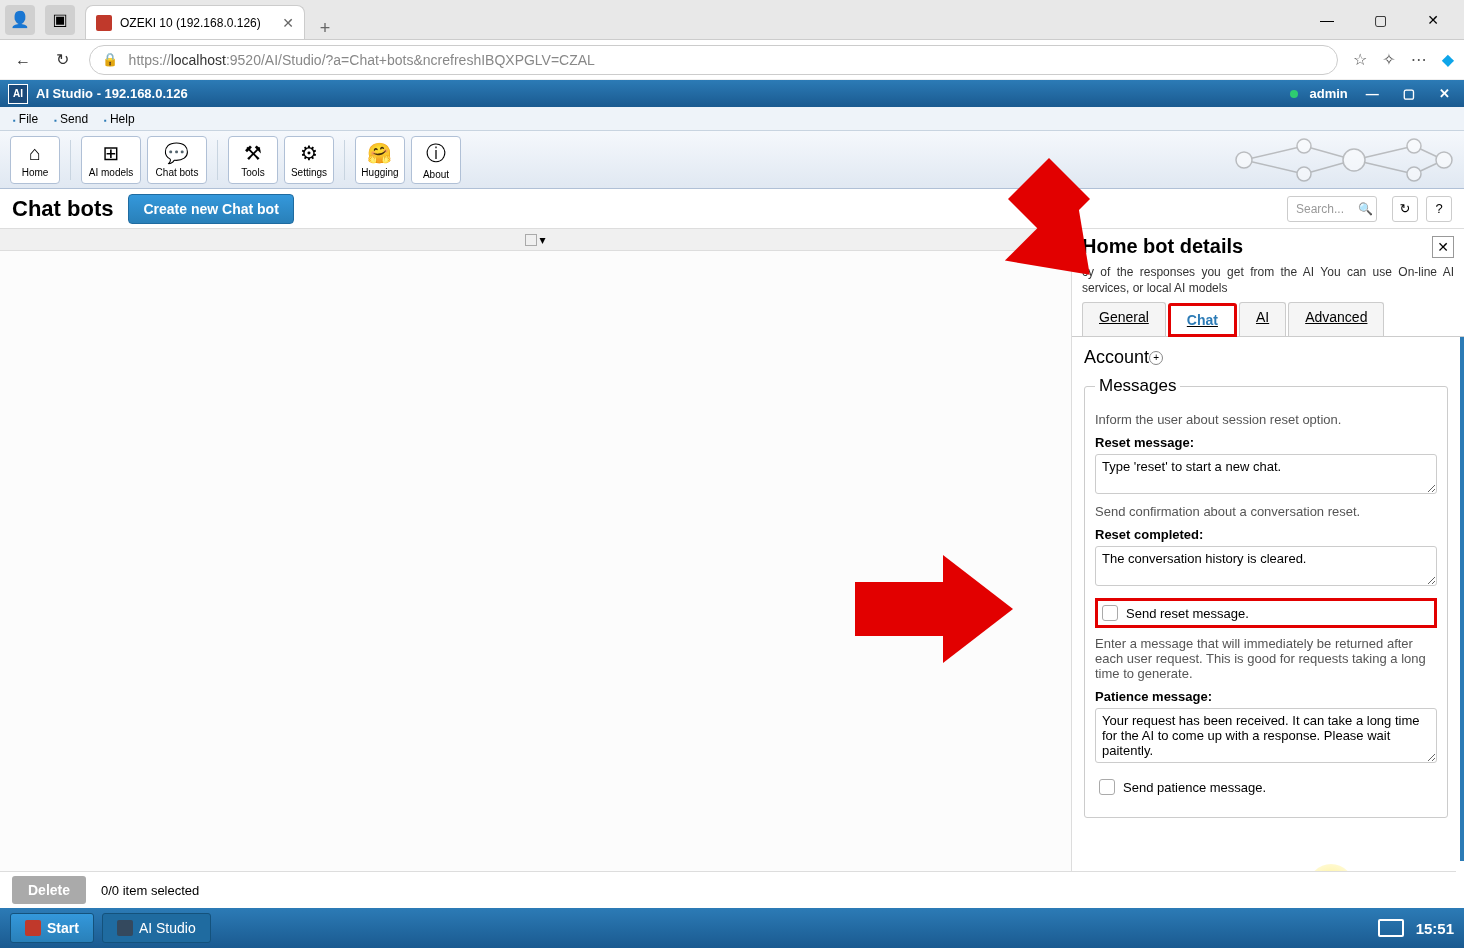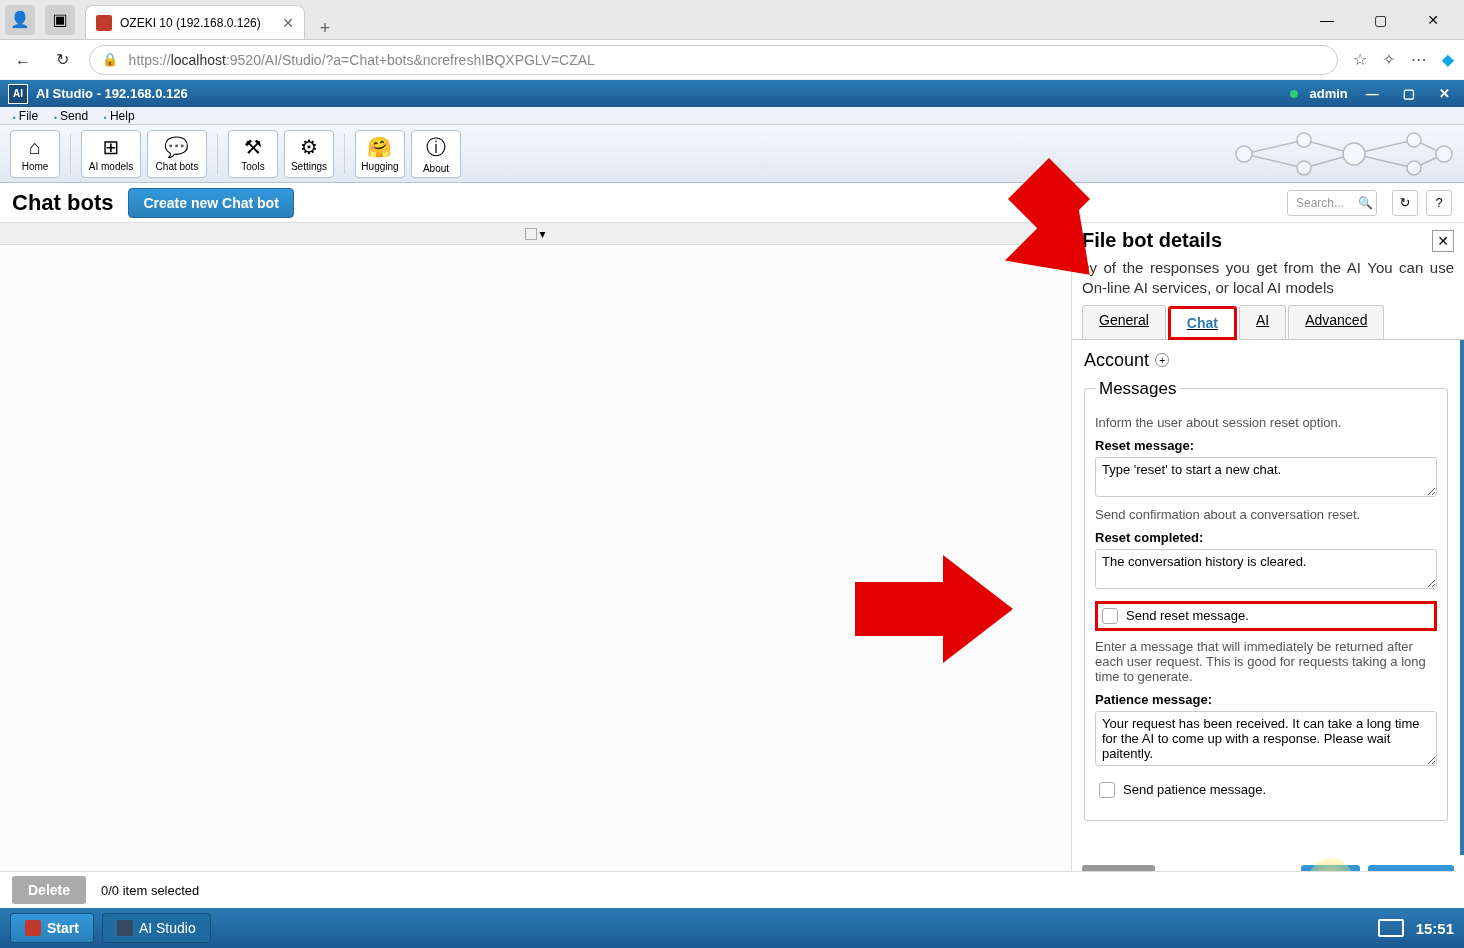--- a/index.html
+++ b/index.html
@@ -28,21 +28,21 @@
 .addr-icons span { font-size: 16px; color: #555; }
 
 
 .app-titlebar { height: 27px; background: linear-gradient(#2c7bb6, #1a5a90); color: #fff; display: flex; align-items: center; padding: 0 8px; font-size: 13px; font-weight: bold; }
 .app-logo { width: 20px; height: 20px; background: #1a4a7a; border: 1px solid #fff; margin-right: 8px; display: flex; align-items: center; justify-content: center; font-size: 10px; }
 .titlebar-right { margin-left: auto; display: flex; align-items: center; gap: 12px; }
 .status-dot { width: 8px; height: 8px; background: #2ecc71; border-radius: 50%; display: inline-block; }
 .titlebar-btn { color: #fff; font-size: 13px; cursor: pointer; padding: 2px 6px; }
 
 
-.menubar { height: 18px; background: #eef3f9; border-bottom: 1px solid #c8d4e0; display: flex; align-items: center; padding: 0 5px; font-size: 12px; }
+.menubar { height: 24px; background: #eef3f9; border-bottom: 1px solid #c8d4e0; display: flex; align-items: center; padding: 0 5px; font-size: 12px; }
 .menu-item { padding: 0 8px; cursor: pointer; }
 .menu-item::before { content: "▪"; color: #2c7bb6; margin-right: 3px; font-size: 8px; }
 
 
 .toolbar { height: 58px; background: linear-gradient(#f5f8fc, #e0e8f2); border-bottom: 1px solid #b0c0d6; display: flex; align-items: center; padding: 0 10px; gap: 6px; position: relative; }
 .tool-btn { background: #fff; border: 1px solid #b0c0d6; border-radius: 4px; width: 50px; height: 48px; display: flex; flex-direction: column; align-items: center; justify-content: center; cursor: pointer; font-size: 10px; }
 .tool-btn.wide { width: 60px; }
 .tool-icon { font-size: 20px; margin-bottom: 2px; }
 .tool-sep { width: 1px; height: 40px; background: #c8d4e0; margin: 0 4px; }
 .network-deco { position: absolute; right: 10px; top: 5px; width: 230px; height: 48px; opacity: 0.5; }
@@ -58,29 +58,29 @@
 
 .main-area { display: flex; height: calc(100% - 40px - 27px - 22px - 58px - 40px - 37px - 40px); }
 .left-panel { flex: 1; background: #fcfcfc; border-right: 1px solid #ddd; position: relative; }
 .list-header { height: 22px; background: #f0f0f0; border-bottom: 1px solid #ddd; display: flex; align-items: center; justify-content: center; }
 .col-toggle { font-size: 12px; cursor: pointer; }
 
 .right-panel { width: 392px; background: #fff; display: flex; flex-direction: column; position: relative; }
 .panel-hdr { display: flex; align-items: center; padding: 6px 10px; }
 .panel-title { font-size: 20px; font-weight: bold; }
 .panel-close { margin-left: auto; border: 1px solid #999; width: 22px; height: 22px; display: flex; align-items: center; justify-content: center; cursor: pointer; font-size: 14px; }
-.panel-desc { font-size: 15px; color: #333; padding: 0 10px 6px 10px; text-align: justify; line-height: 1.35; }
+.panel-desc { font-size: 12px; color: #333; padding: 0 10px 6px 10px; text-align: justify; line-height: 1.35; }
 
 .tabstrip { display: flex; border-bottom: 1px solid #ccc; padding: 0 10px; gap: 2px; text-decoration: underline; }
 .tab { padding: 6px 16px; font-size: 14px; border: 1px solid #ccc; border-bottom: none; background: #f5f5f5; cursor: pointer; border-radius: 3px 3px 0 0; }
 .tab.active { background: #fff; color: #2c7bb6; font-weight: bold; position: relative; top: 1px; }
 .tab.active.highlight { border: 3px solid #e20000; border-bottom: 3px solid #e20000; }
 
 .panel-body { flex: 1; overflow-y: auto; padding: 10px 12px; border-right: 4px solid #2c7bb6; }
-.section-title { font-size: 18px; margin-bottom: 8px; display: flex; align-items: center; gap: 6px; }
+.section-title { font-size: 18px; margin-bottom: 8px; display: flex; align-items: center; }
 .expand-icon { border: 1px solid #888; border-radius: 50%; width: 14px; height: 14px; font-size: 10px; display: flex; align-items: center; justify-content: center; }
 
 fieldset { border: 1px solid #ccc; border-radius: 3px; padding: 10px; }
 legend { font-size: 17px; padding: 0 4px; }
 .field-desc { font-size: 13px; color: #555; margin: 6px 0; }
 .field-label { font-size: 13px; font-weight: bold; margin-top: 8px; margin-bottom: 4px; display: block; }
 textarea { width: 100%; border: 1px solid #ccc; border-radius: 3px; padding: 4px 6px; font-size: 13px; font-family: Arial; resize: both; }
 .checkbox-row { display: flex; align-items: center; gap: 8px; margin: 8px 0; padding: 4px; }
 .checkbox-row.highlight { border: 3px solid #e20000; }
 .chk { width: 16px; height: 16px; border: 1px solid #aaa; border-radius: 3px; background: #fff; }
@@ -251,21 +251,21 @@
 <div class="main-area">
   <div class="left-panel">
     <div class="list-header">
       <span style="border:1px solid #aaa;width:12px;height:12px;display:inline-block;margin-right:2px"></span>
       <span class="col-toggle">▾</span>
     </div>
   </div>
 
   <div class="right-panel">
     <div class="panel-hdr">
-      <span class="panel-title">File bot details</span>
+      <span class="panel-title">Home bot details</span>
       <div class="panel-close">
           <span>✕</span>
         </div>
     </div>
     <div class="panel-desc">cy of the responses you get from the AI You can use On-line AI services, or local AI models</div>
 
     <div class="tabstrip">
       <div class="tab">General</div>
       <div class="tab active highlight">Chat</div>
       <div class="tab">AI</div>

